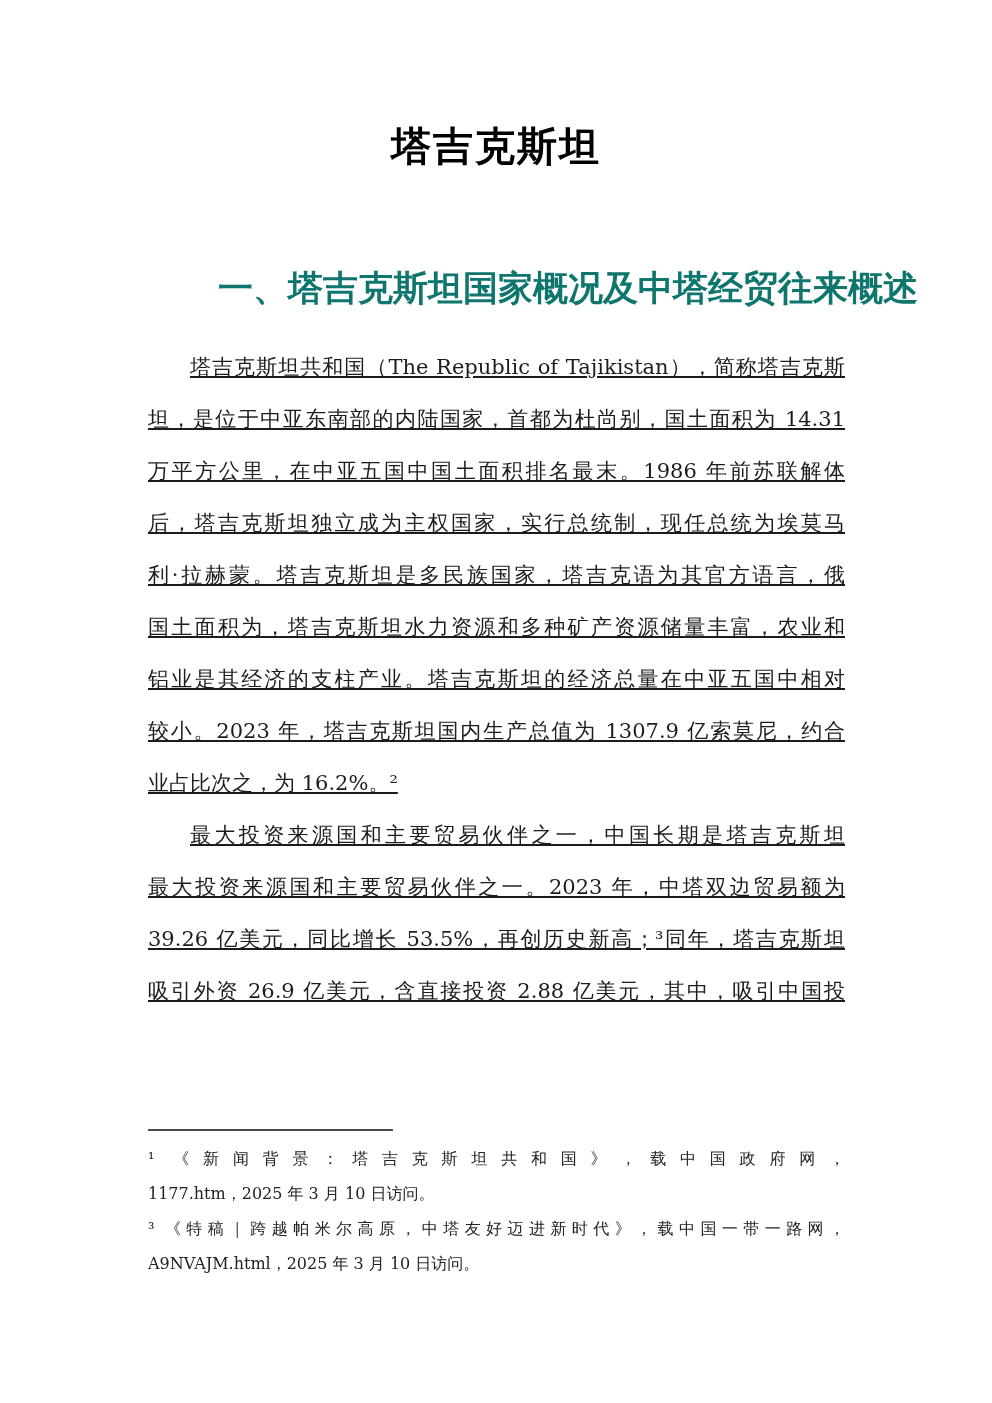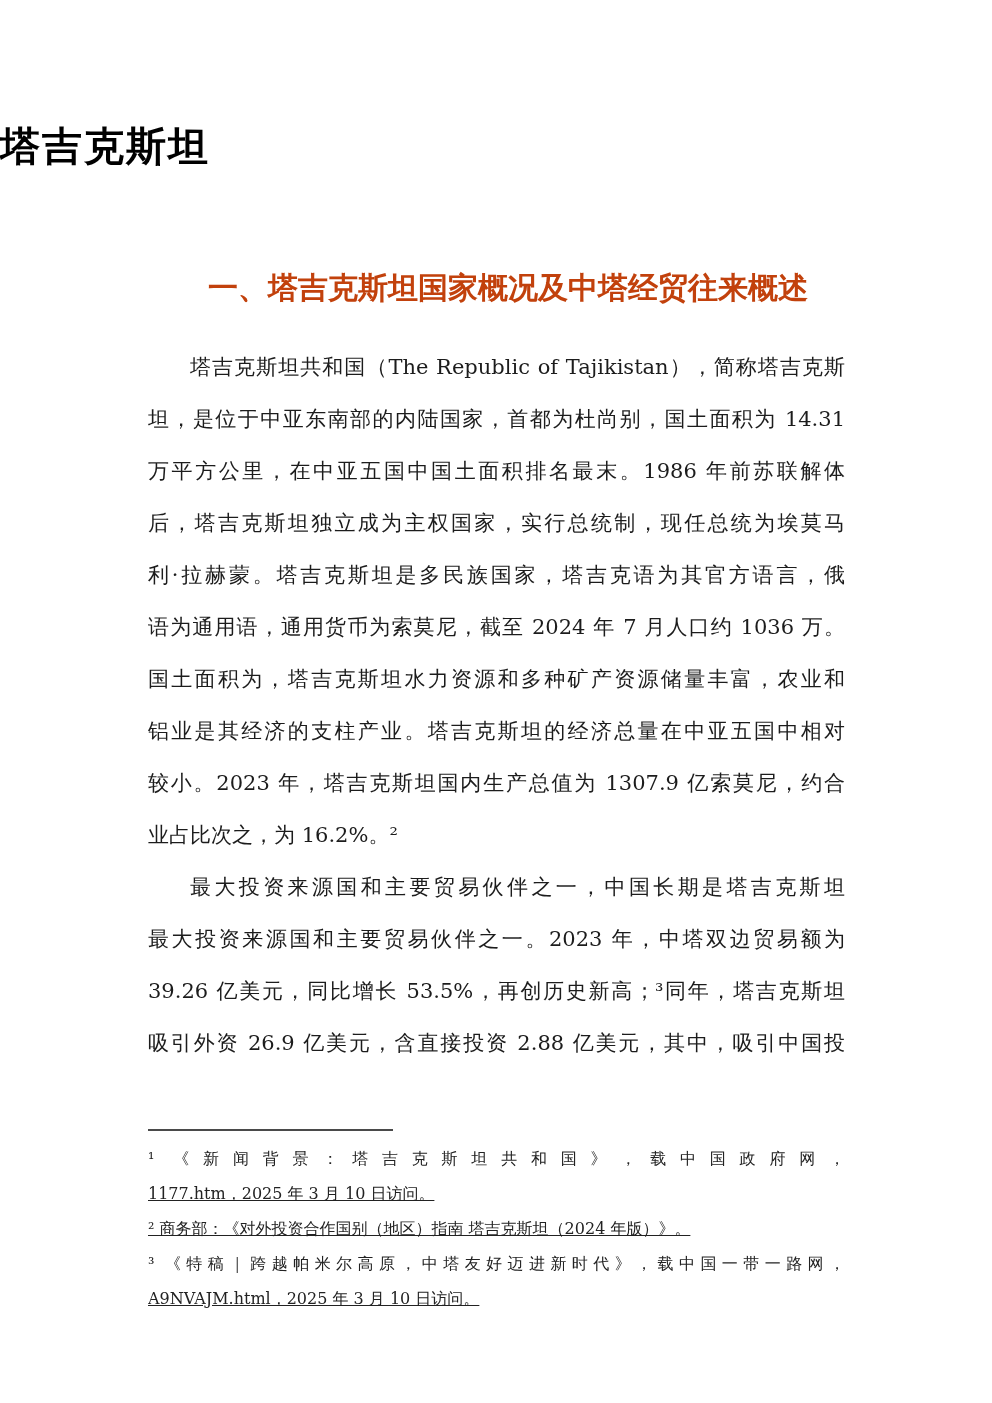--- a/index.html
+++ b/index.html
@@ -10,44 +10,46 @@
     margin: 0 auto;
     background: #ffffff;
     font-family: "DejaVu Serif", "Liberation Serif", serif;
     color: #1c1c1c;
     overflow: hidden;
   }
   .doc-title {
     position: absolute;
     top: 122px; left: 0; width: 100%;
     margin: 0;
+    text-align: center;
     font-size: 40px;
     line-height: 48px;
     font-weight: 700;
     letter-spacing: 2px;
     color: #000;
     font-family: "DejaVu Serif", "Liberation Serif", serif;
   }
   .section-heading {
     position: absolute;
     top: 266px; left: 148px; width: 697px;
     margin: 0;
     font-family: "DejaVu Sans", "Liberation Sans", sans-serif;
-    font-size: 30px;
+    font-size: 35px;
     line-height: 44px;
     font-weight: 700;
     text-indent: 2em;
-    color: #c2410c;
+    color: #0f766e;
     white-space: nowrap;
   }
   .body-text {
     position: absolute;
     top: 341px; left: 148px; width: 697px;
     font-size: 21px;
     line-height: 52px;
+    text-decoration: underline;
   }
   .line {
     height: 52px;
     overflow: hidden;
     text-align: justify;
     text-align-last: justify;
     text-justify: inter-character;
   }
   .line.indent { text-indent: 2em; }
   .line.short { text-align-last: left; }
@@ -64,53 +66,51 @@
     line-height: 35px;
     color: #222;
   }
   .fn-line {
     height: 35px;
     overflow: hidden;
     text-align: justify;
     text-align-last: justify;
     text-justify: inter-character;
   }
-  .fn-line.short { text-align-last: left; text-decoration: underline; }
+  .fn-line.short { text-align-last: left; }
 </style>
 </head>
 <body>
 
 <div class="page">
 
   <h1 class="doc-title">塔吉克斯坦</h1>
 
   <h2 class="section-heading">一、塔吉克斯坦国家概况及中塔经贸往来概述</h2>
 
   <div class="body-text">
 
     <div class="line indent">塔吉克斯坦共和国（The Republic of Tajikistan），简称塔吉克斯</div>
     <div class="line">坦，是位于中亚东南部的内陆国家，首都为杜尚别，国土面积为 14.31</div>
     <div class="line">万平方公里，在中亚五国中国土面积排名最末。1986 年前苏联解体</div>
     <div class="line">后，塔吉克斯坦独立成为主权国家，实行总统制，现任总统为埃莫马</div>
     <div class="line">利·拉赫蒙。塔吉克斯坦是多民族国家，塔吉克语为其官方语言，俄</div>
-    <div class="line">语为通用语，通用货币为索莫尼，截至 2024 年 7 月人口约 1036 万。</div>
     <div class="line">国土面积为，塔吉克斯坦水力资源和多种矿产资源储量丰富，农业和</div>
     <div class="line">铝业是其经济的支柱产业。塔吉克斯坦的经济总量在中亚五国中相对</div>
     <div class="line">较小。2023 年，塔吉克斯坦国内生产总值为 1307.9 亿索莫尼，约合</div>
     <div class="line short">业占比次之，为 16.2%。²</div>
 
     <div class="line indent">最大投资来源国和主要贸易伙伴之一，中国长期是塔吉克斯坦</div>
     <div class="line">最大投资来源国和主要贸易伙伴之一。2023 年，中塔双边贸易额为</div>
     <div class="line">39.26 亿美元，同比增长 53.5%，再创历史新高；³同年，塔吉克斯坦</div>
     <div class="line">吸引外资 26.9 亿美元，含直接投资 2.88 亿美元，其中，吸引中国投</div>
   </div>
 
   <div class="footnote-sep"></div>
 
   <div class="footnotes">
     <div class="fn-line">¹ 《新闻背景：塔吉克斯坦共和国》，载中国政府网，https://www.gov.cn/yaowen/liebiao/202407/content_696</div>
     <div class="fn-line short">1177.htm，2025 年 3 月 10 日访问。</div>
-    <div class="fn-line short">² 商务部：《对外投资合作国别（地区）指南 塔吉克斯坦（2024 年版）》。</div>
     <div class="fn-line">³ 《特稿｜跨越帕米尔高原，中塔友好迈进新时代》，载中国一带一路网，https://www.yidaiyilu.gov.cn/p/0</div>
     <div class="fn-line short">A9NVAJM.html，2025 年 3 月 10 日访问。</div>
   </div>
 
 </div>
 
 </body></html>

